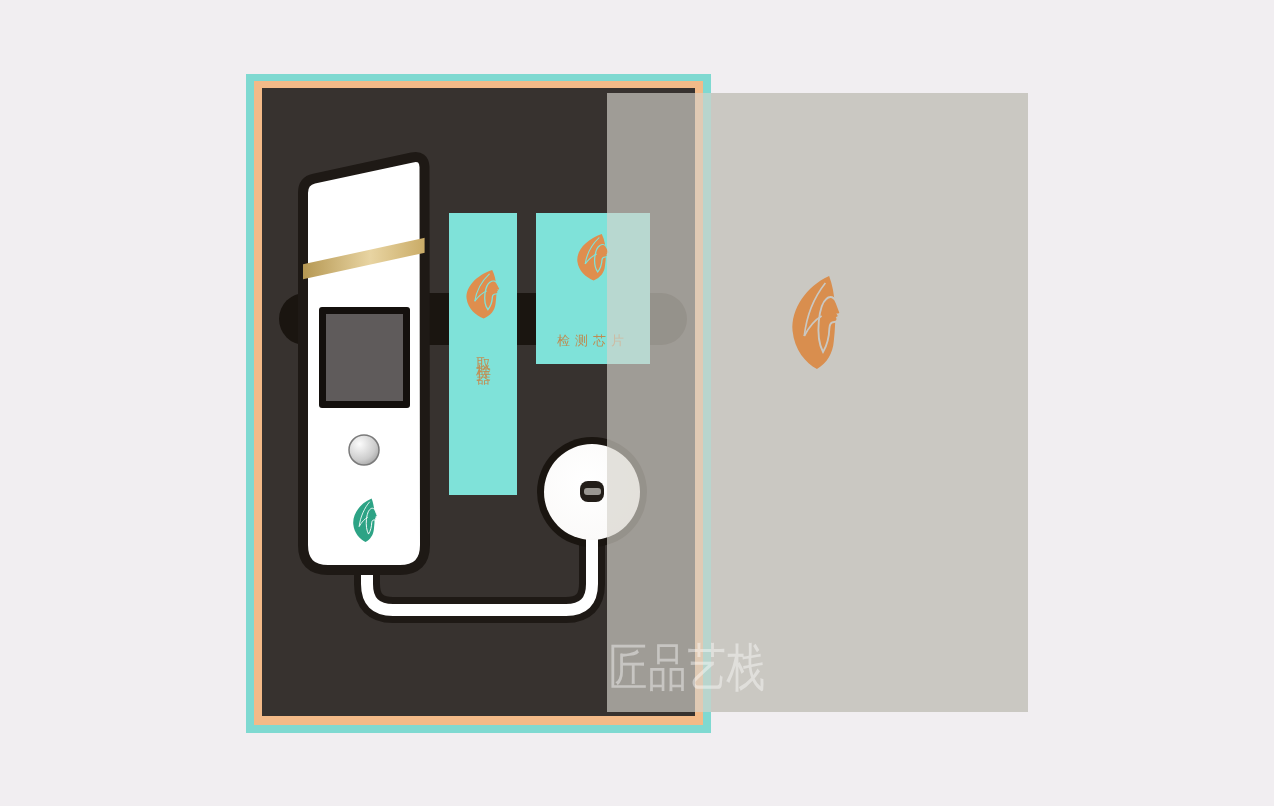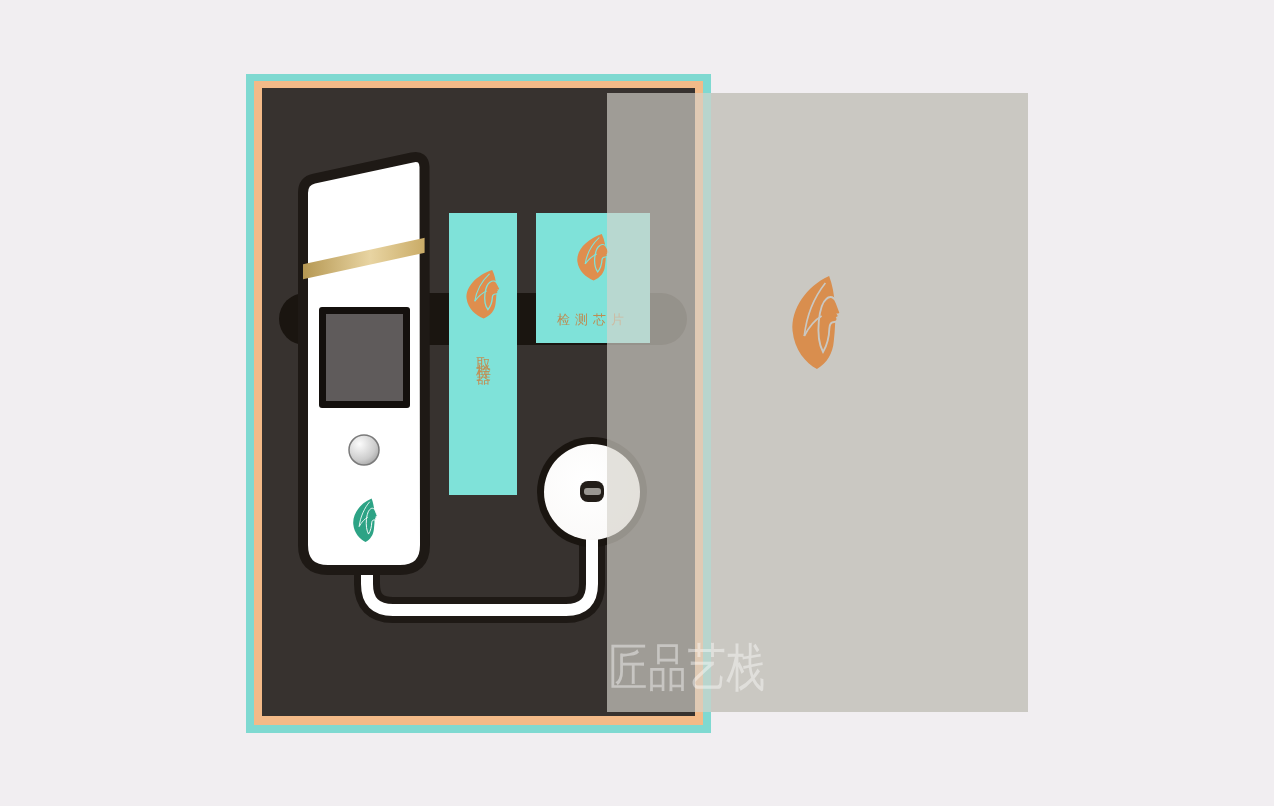--- a/index.html
+++ b/index.html
@@ -14,21 +14,21 @@
   .box-teal{left:246px;top:74px;width:465px;height:659px;background:#7fd9d1;}
   .box-orange{left:8px;top:7px;width:449px;height:644px;background:#f3ba88;}
   .box-interior{left:8px;top:7px;width:433px;height:628px;background:#37322f;}
 
   
   .scene-svg{left:262px;top:88px;width:433px;height:628px;display:block;}
 
   
   .card{background:#7fe2d9;}
   .card-sampler{left:449px;top:213px;width:68px;height:282px;}
-  .card-chip{left:536px;top:213px;width:114px;height:130px;}
+  .card-chip{left:536px;top:213px;width:114px;height:151px;}
   .card-logo{position:absolute;left:50%;transform:translateX(-50%);}
   .card-sampler .card-logo{top:56px;width:42px;height:50px;}
   .card-chip .card-logo{top:20px;width:40px;height:48px;}
   .v-label{
     position:absolute;left:50%;transform:translateX(-50%);top:132px;
     writing-mode:vertical-rl;text-orientation:upright;
     font-size:15px;letter-spacing:7px;color:#c08f55;white-space:nowrap;
   }
   .h-label{
     position:absolute;left:50%;transform:translateX(-50%);bottom:14px;

